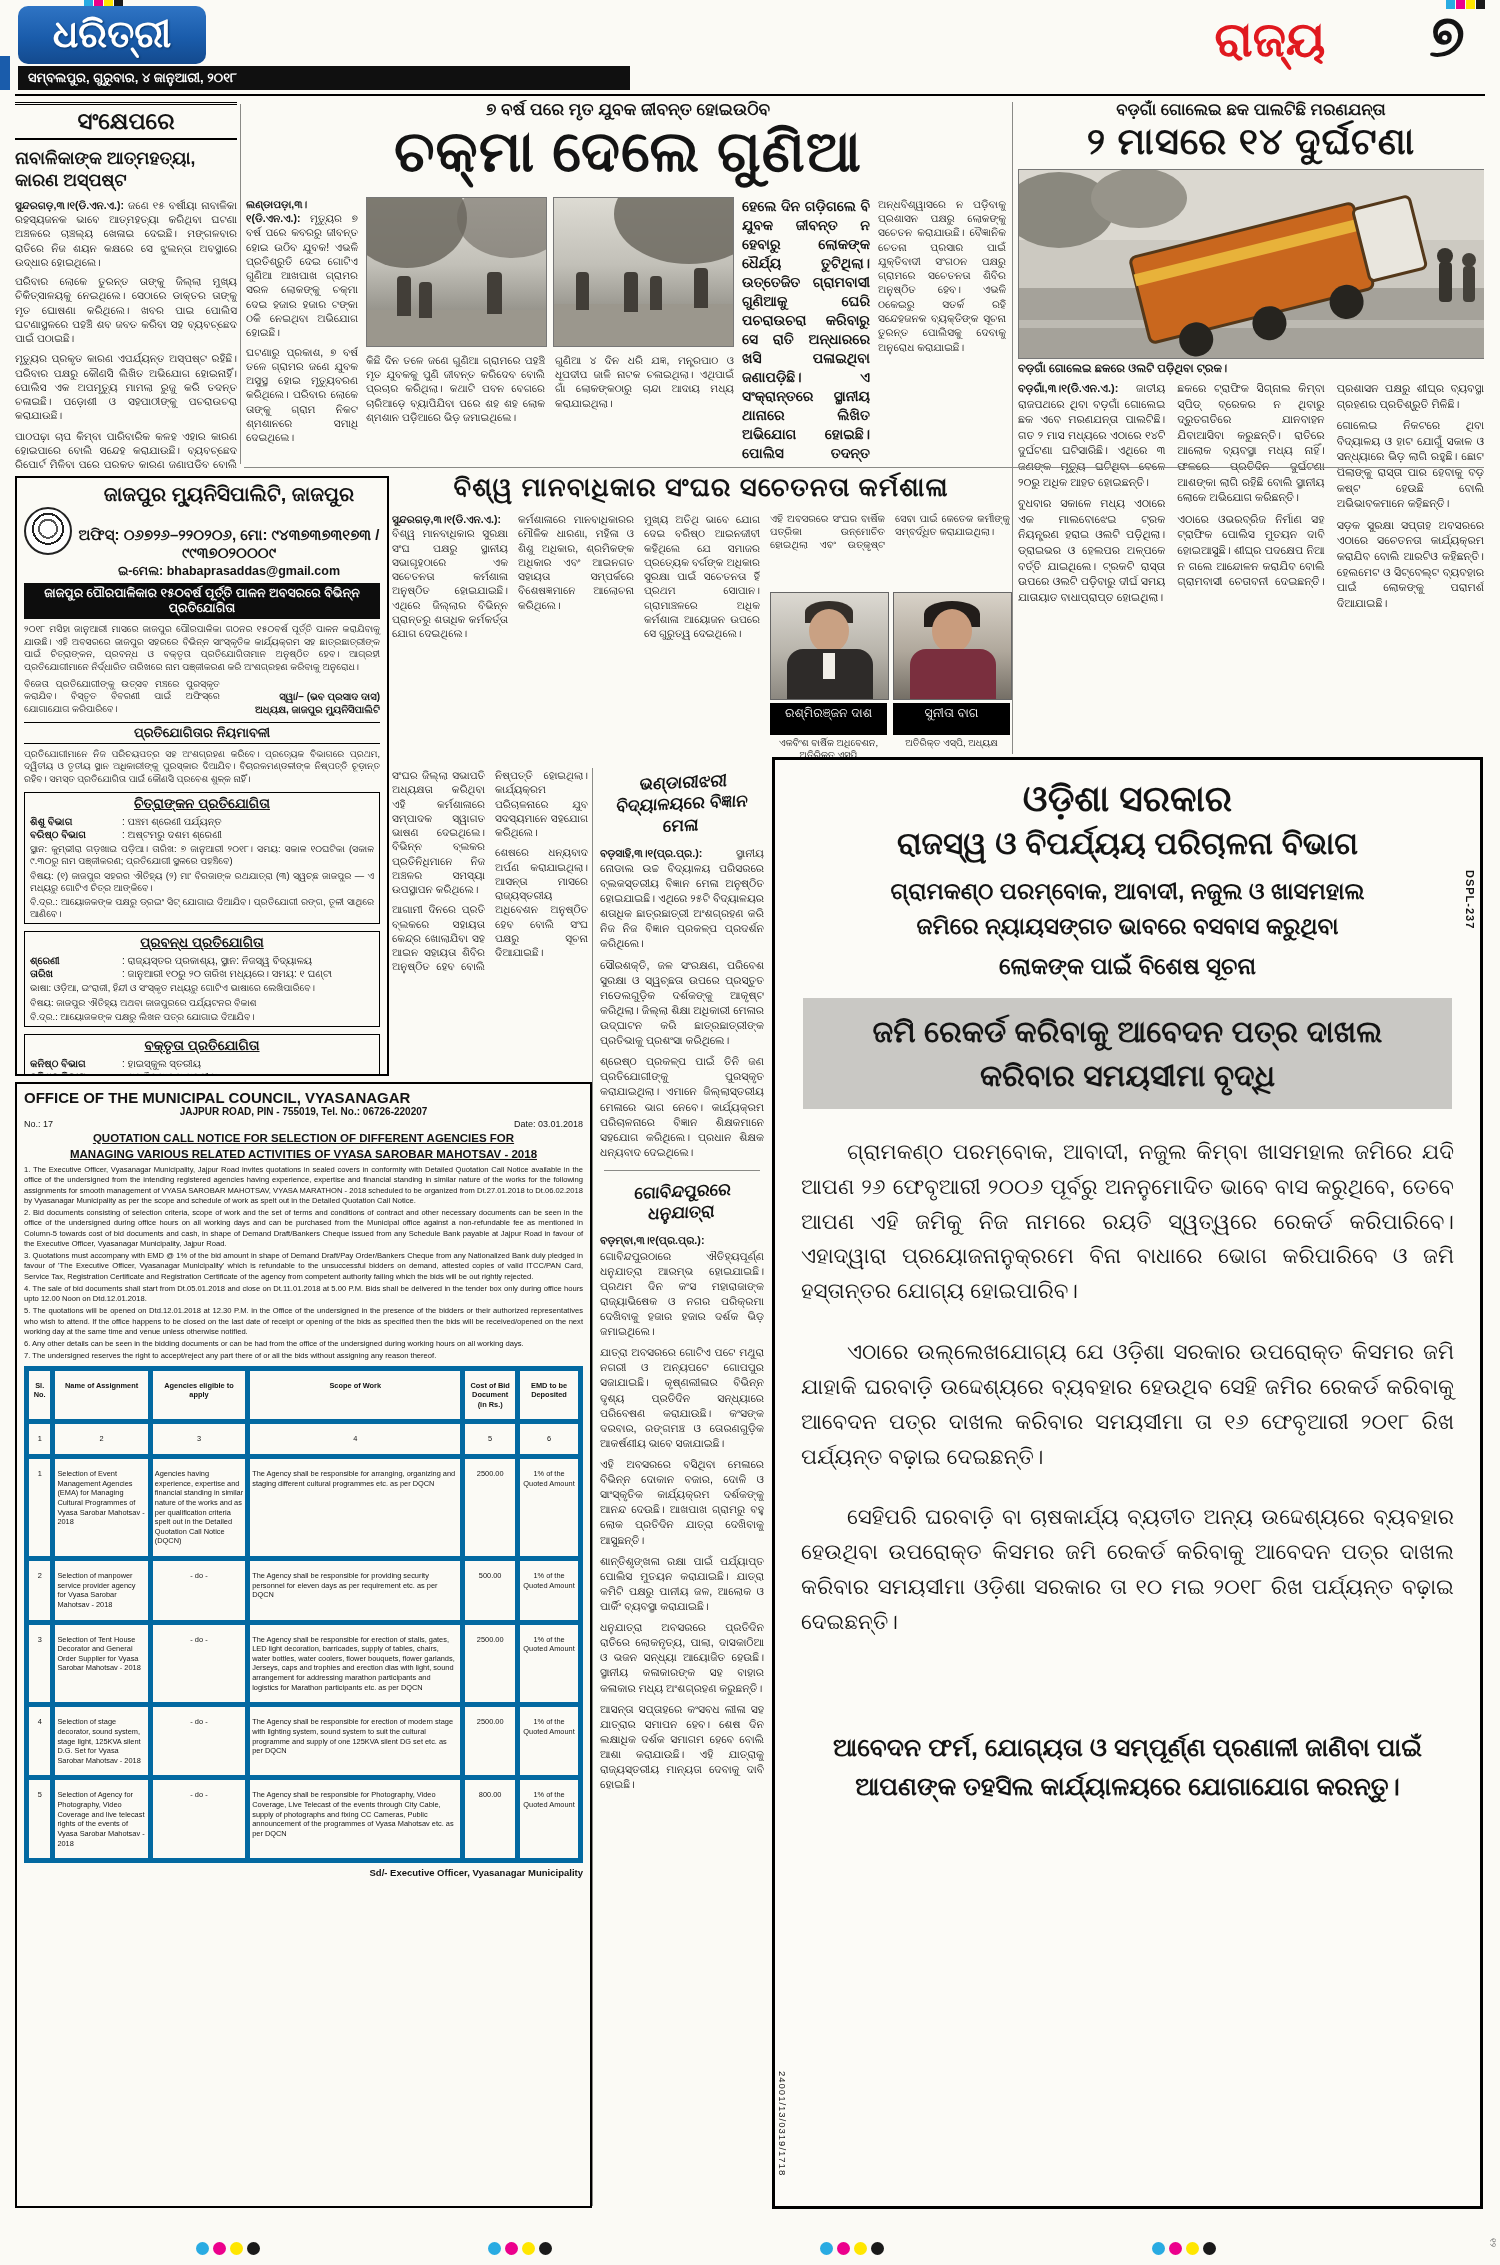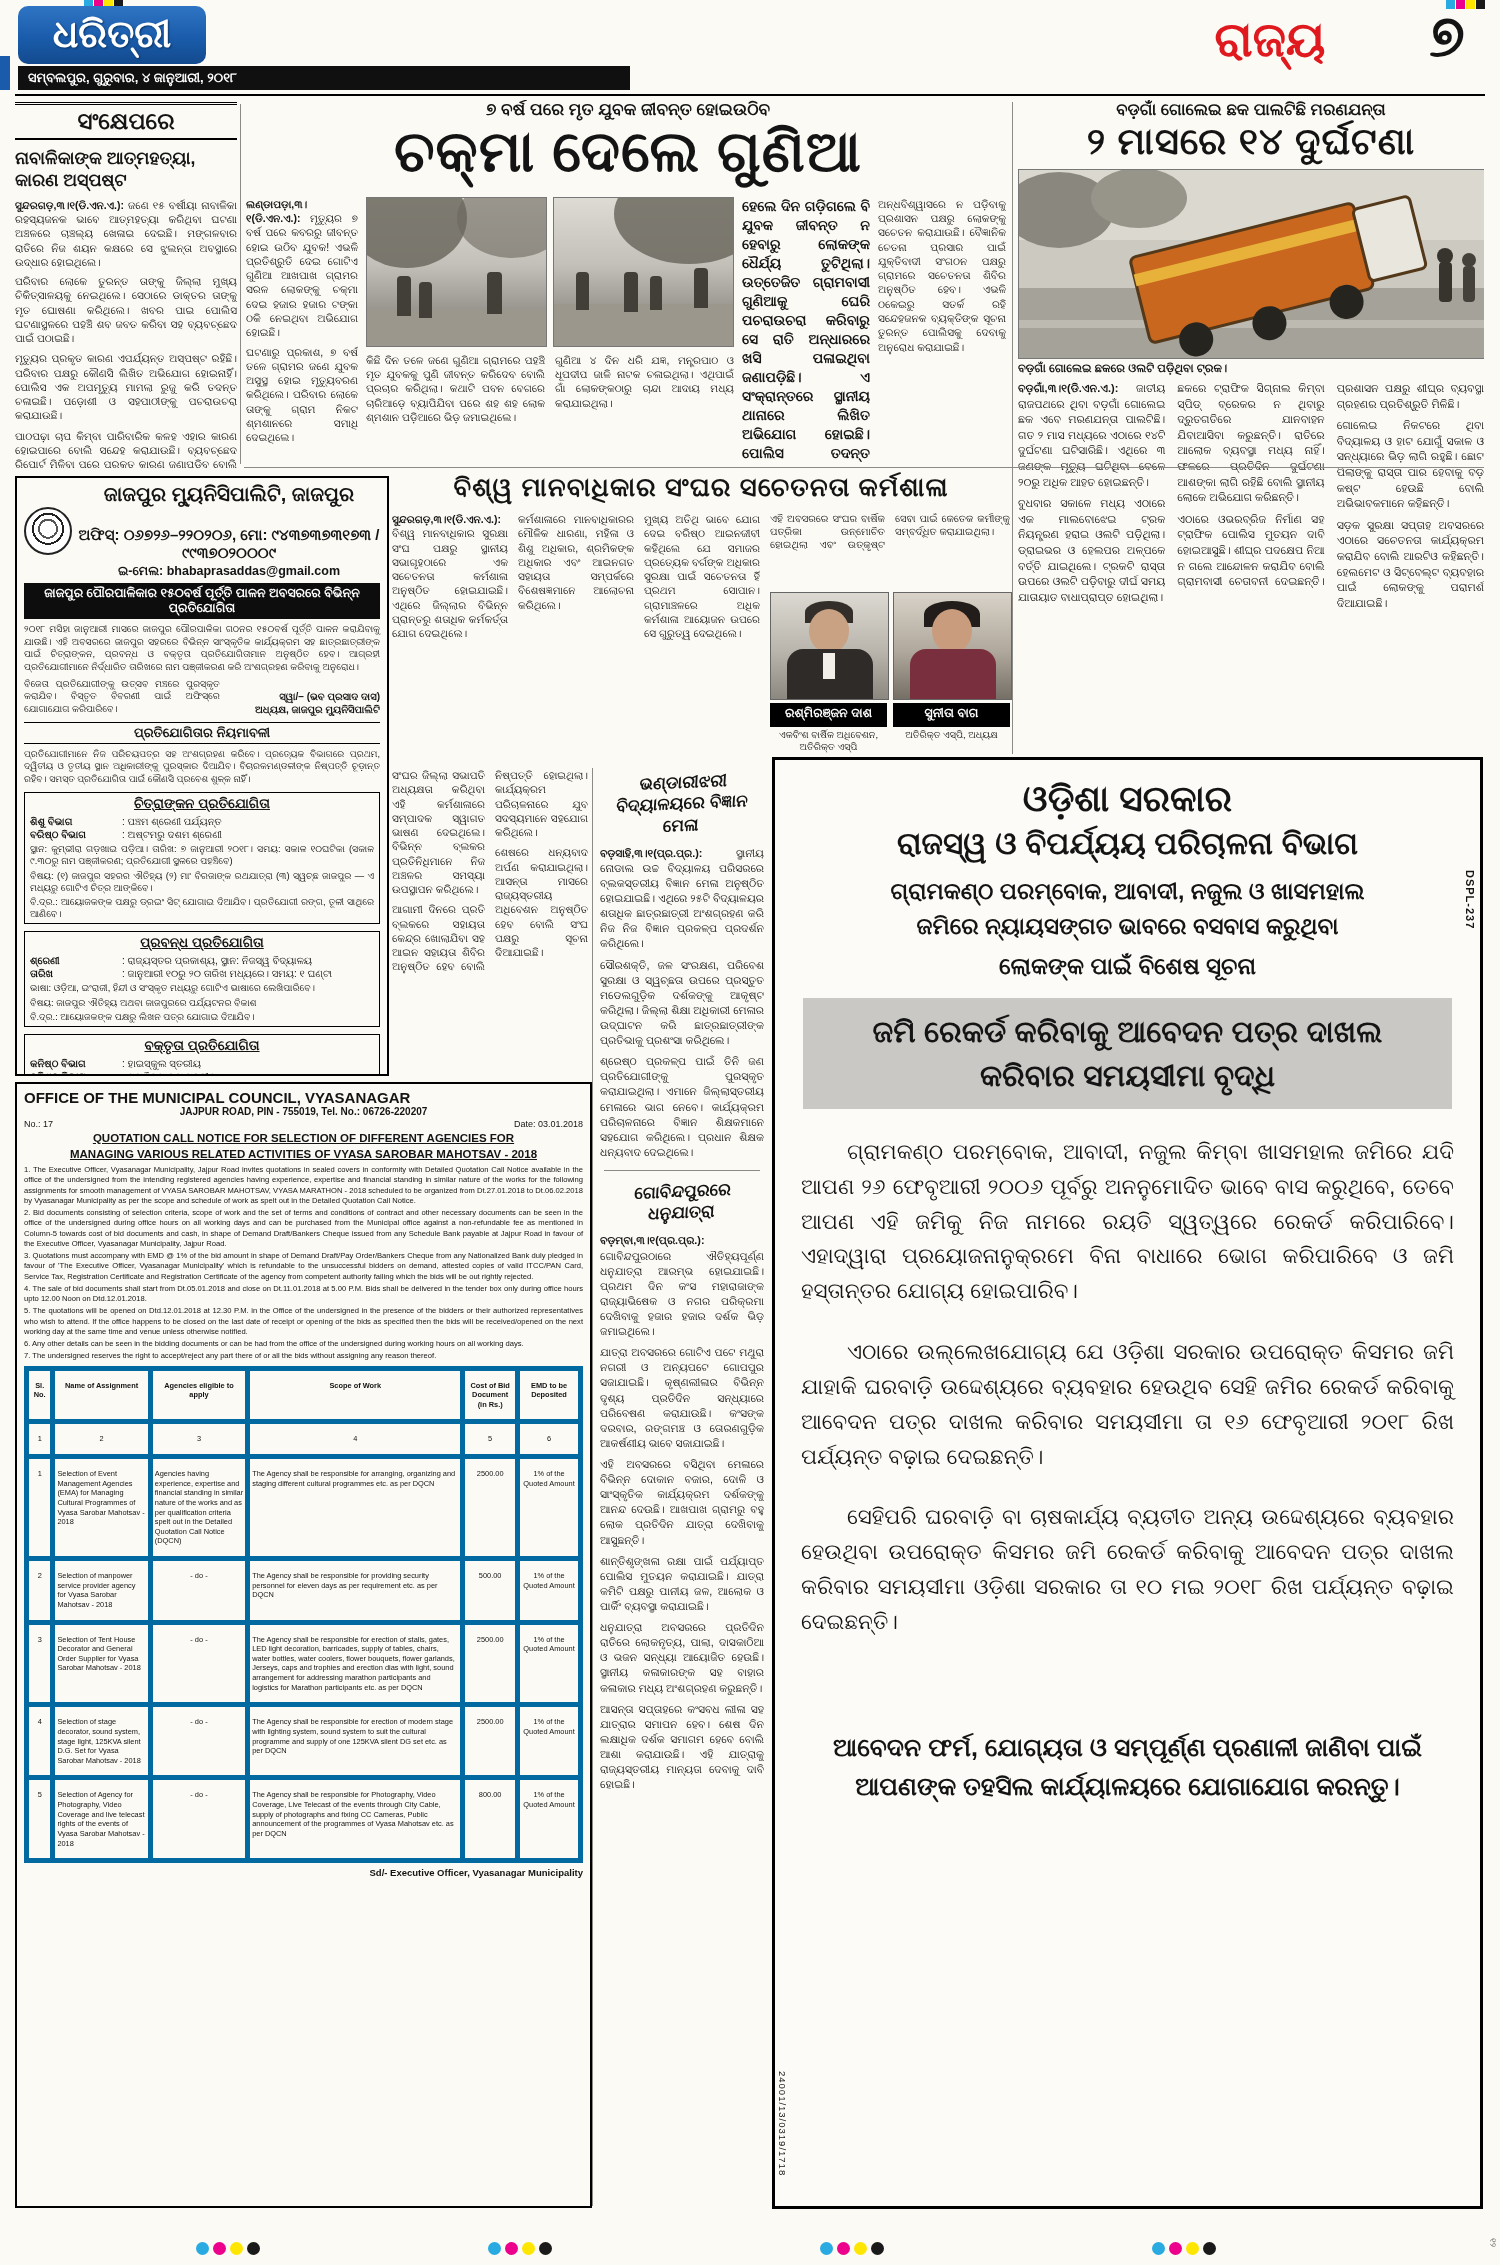--- a/index.html
+++ b/index.html
@@ -29,22 +29,22 @@
         background:linear-gradient(180deg,#dddbd3 0%,#c2c0b8 45%,#94928a 78%,#7d7b73 100%);
         border:1px solid #777;}
   .blob{position:absolute;border-radius:50%;background:#6c685f;opacity:.85;}
   .figure{position:absolute;background:#423e38;border-radius:4px 4px 0 0;}
   .ground{position:absolute;left:0;right:0;bottom:0;background:#9b978d;}
 
   .portrait{position:relative;width:117px;height:106px;overflow:hidden;border:1px solid #666;}
   .p-face{position:absolute;left:38px;top:16px;width:40px;height:44px;border-radius:50%;background:#c9a183;}
   .p-hair{position:absolute;left:34px;top:8px;width:48px;height:22px;border-radius:50% 50% 0 0;background:#332e29;}
   .p-torso{position:absolute;left:16px;top:56px;width:86px;height:50px;border-radius:16px 16px 0 0;}
-  .namebar{background:#000;color:#fff;font-size:12.5px;font-weight:bold;text-align:center;
-        height:24px;line-height:20px;overflow:hidden;}
+  .namebar{background:#000;color:#fff;font-size:12.5px;font-weight:normal;text-align:center;
+        height:32px;line-height:20px;overflow:hidden;}
   .pcap{font-size:9.5px;text-align:center;line-height:1.25;margin-top:2px;}
 
   
   .kicker{font-weight:bold;text-align:center;}
   .headline{font-weight:bold;text-align:center;letter-spacing:1px;}
   .slant{transform:rotate(-2.5deg) skewX(-6deg);}
 
   
   .muni{border:2px solid #000;box-sizing:border-box;padding:5px 7px;background:#fbfaf5;}
   .muni-banner{background:#0d0d0d;color:#fff;font-size:12.5px;font-weight:bold;text-align:center;

